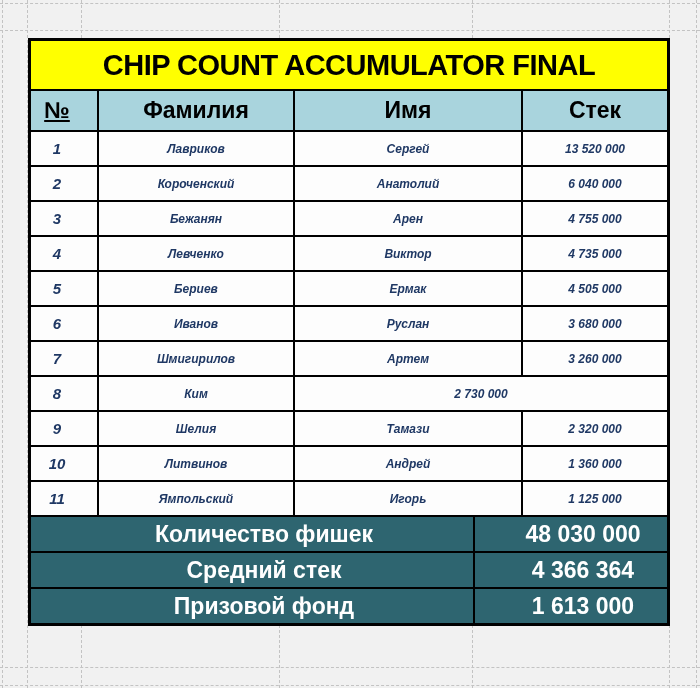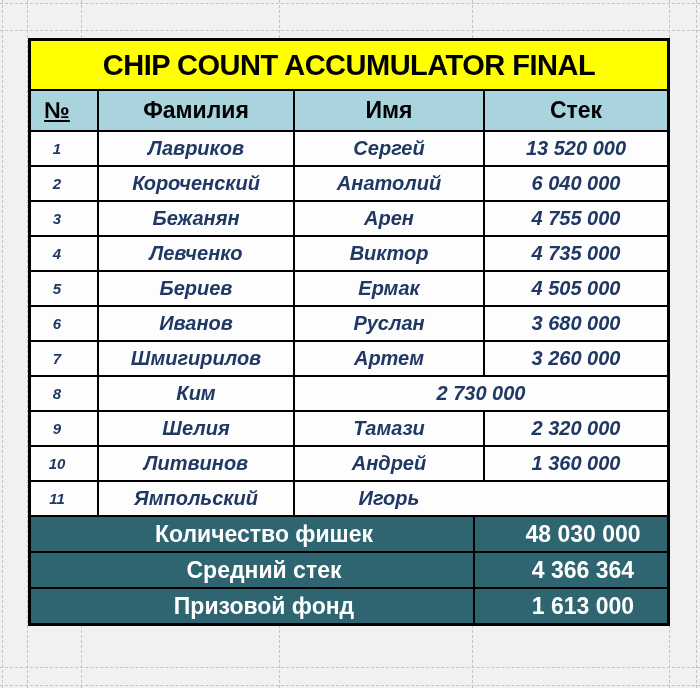--- a/index.html
+++ b/index.html
@@ -34,21 +34,21 @@
 
   .cell {
     display: flex; align-items: center; justify-content: center;
     border-left: 2px solid #000;
     overflow: hidden; white-space: nowrap;
   }
   .cell:first-child { border-left: none; }
 
   .c-num    { width: 52px;  }
   .c-sur    { width: 196px; margin-left: 14px; }
-  .c-name   { width: 190px; }
+  .c-name   { width: 228px; }
   .c-stack  { flex: 1; }
   .c-merged { width: 442px; }
 
   
   .title-row { height: 48px; background: #ffff00; }
   .title-row .cell { width: 100%; border-left: none; }
   .title-text {
     font-size: 29px; font-weight: bold; color: #000;
     letter-spacing: -0.5px;
   }
@@ -57,21 +57,21 @@
   .head-row { height: 41px; background: #a9d4dd; }
   .head-row .cell { font-size: 23px; font-weight: bold; color: #000; }
   .num-underline { text-decoration: underline; }
 
   
   .data-row { height: 35px; background: #fdfdfd; }
   .data-row .cell {
     font-weight: bold; font-style: italic; color: #1f3864;
   }
   .data-row .c-num   { font-size: 15px; }
-  .data-row .c-sur, .data-row .c-name, .data-row .c-stack { font-size: 20px; }
+  .data-row .c-sur, .data-row .c-name, .data-row .c-stack { font-size: 12px; }
 
   
   .sum-row { height: 36px; background: #2e6570; }
   .sum-row .cell { font-size: 23px; font-weight: bold; color: #ffffff; padding-left: 24px; }
 </style>
 </head>
 <body>
 
 <div class="vline" style="left:2px"></div>
 <div class="vline" style="left:27px"></div>
@@ -158,20 +158,21 @@
   <div class="row data-row">
     <div class="cell c-num">10</div>
     <div class="cell c-sur">Литвинов</div>
     <div class="cell c-name">Андрей</div>
     <div class="cell c-stack">1 360 000</div>
   </div>
   <div class="row data-row">
     <div class="cell c-num">11</div>
     <div class="cell c-sur">Ямпольский</div>
     <div class="cell c-name">Игорь</div>
+    <div class="cell c-stack">1 125 000</div>
   </div>
 
   <div class="row sum-row">
     <div class="cell c-merged">Количество фишек</div>
     <div class="cell c-stack">48 030 000</div>
   </div>
   <div class="row sum-row">
     <div class="cell c-merged">Средний стек</div>
     <div class="cell c-stack">4 366 364</div>
   </div>

